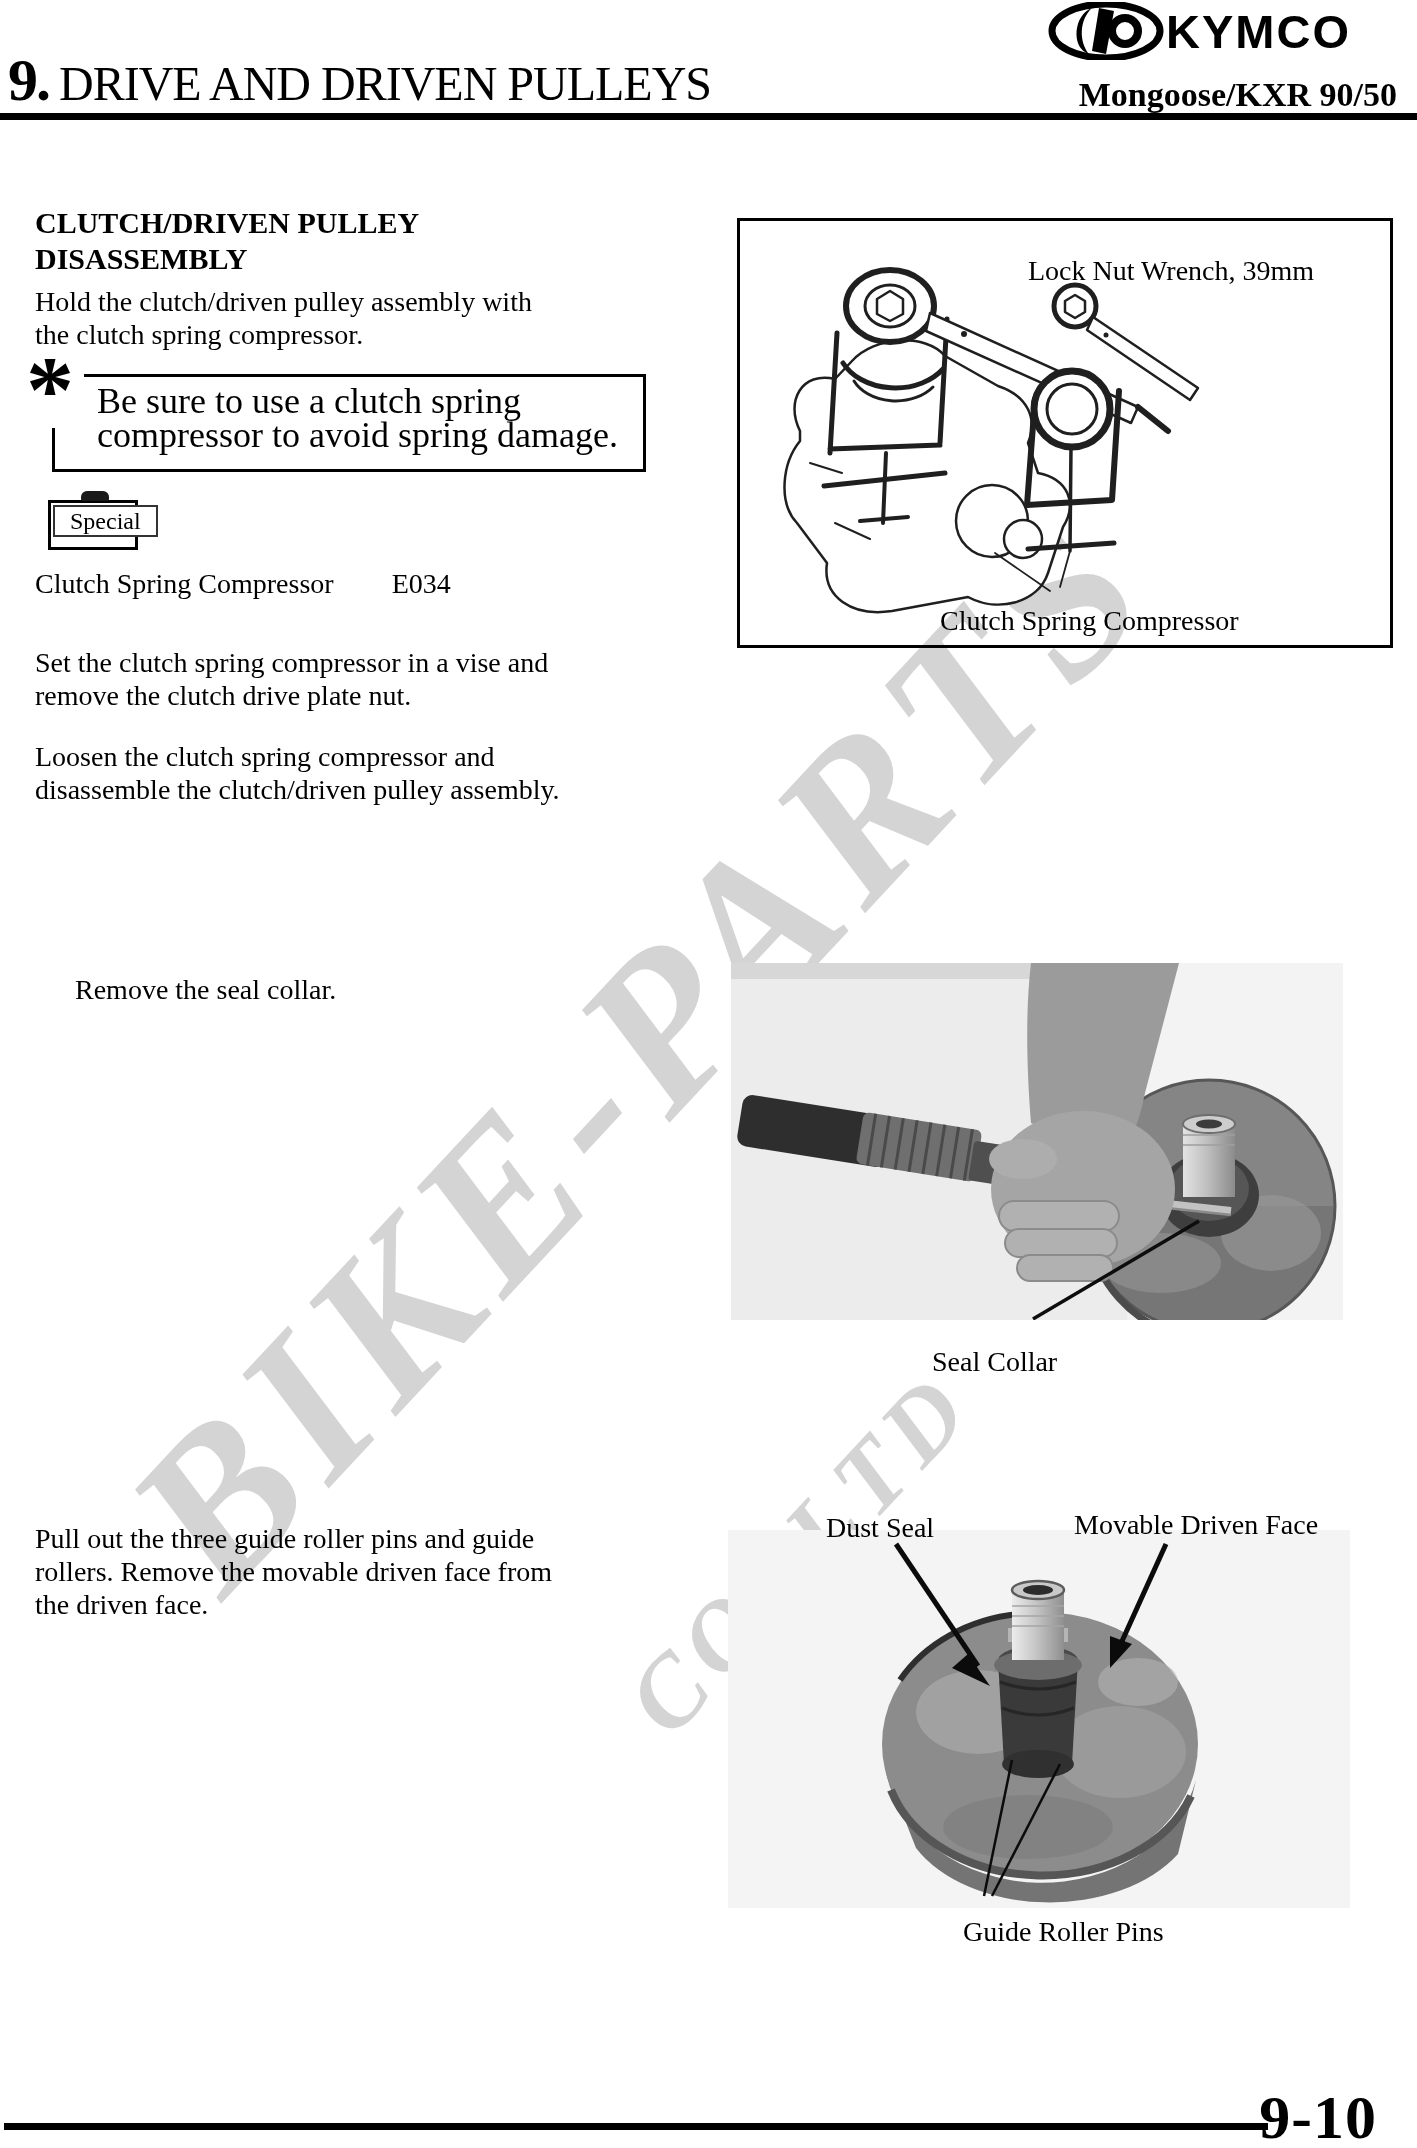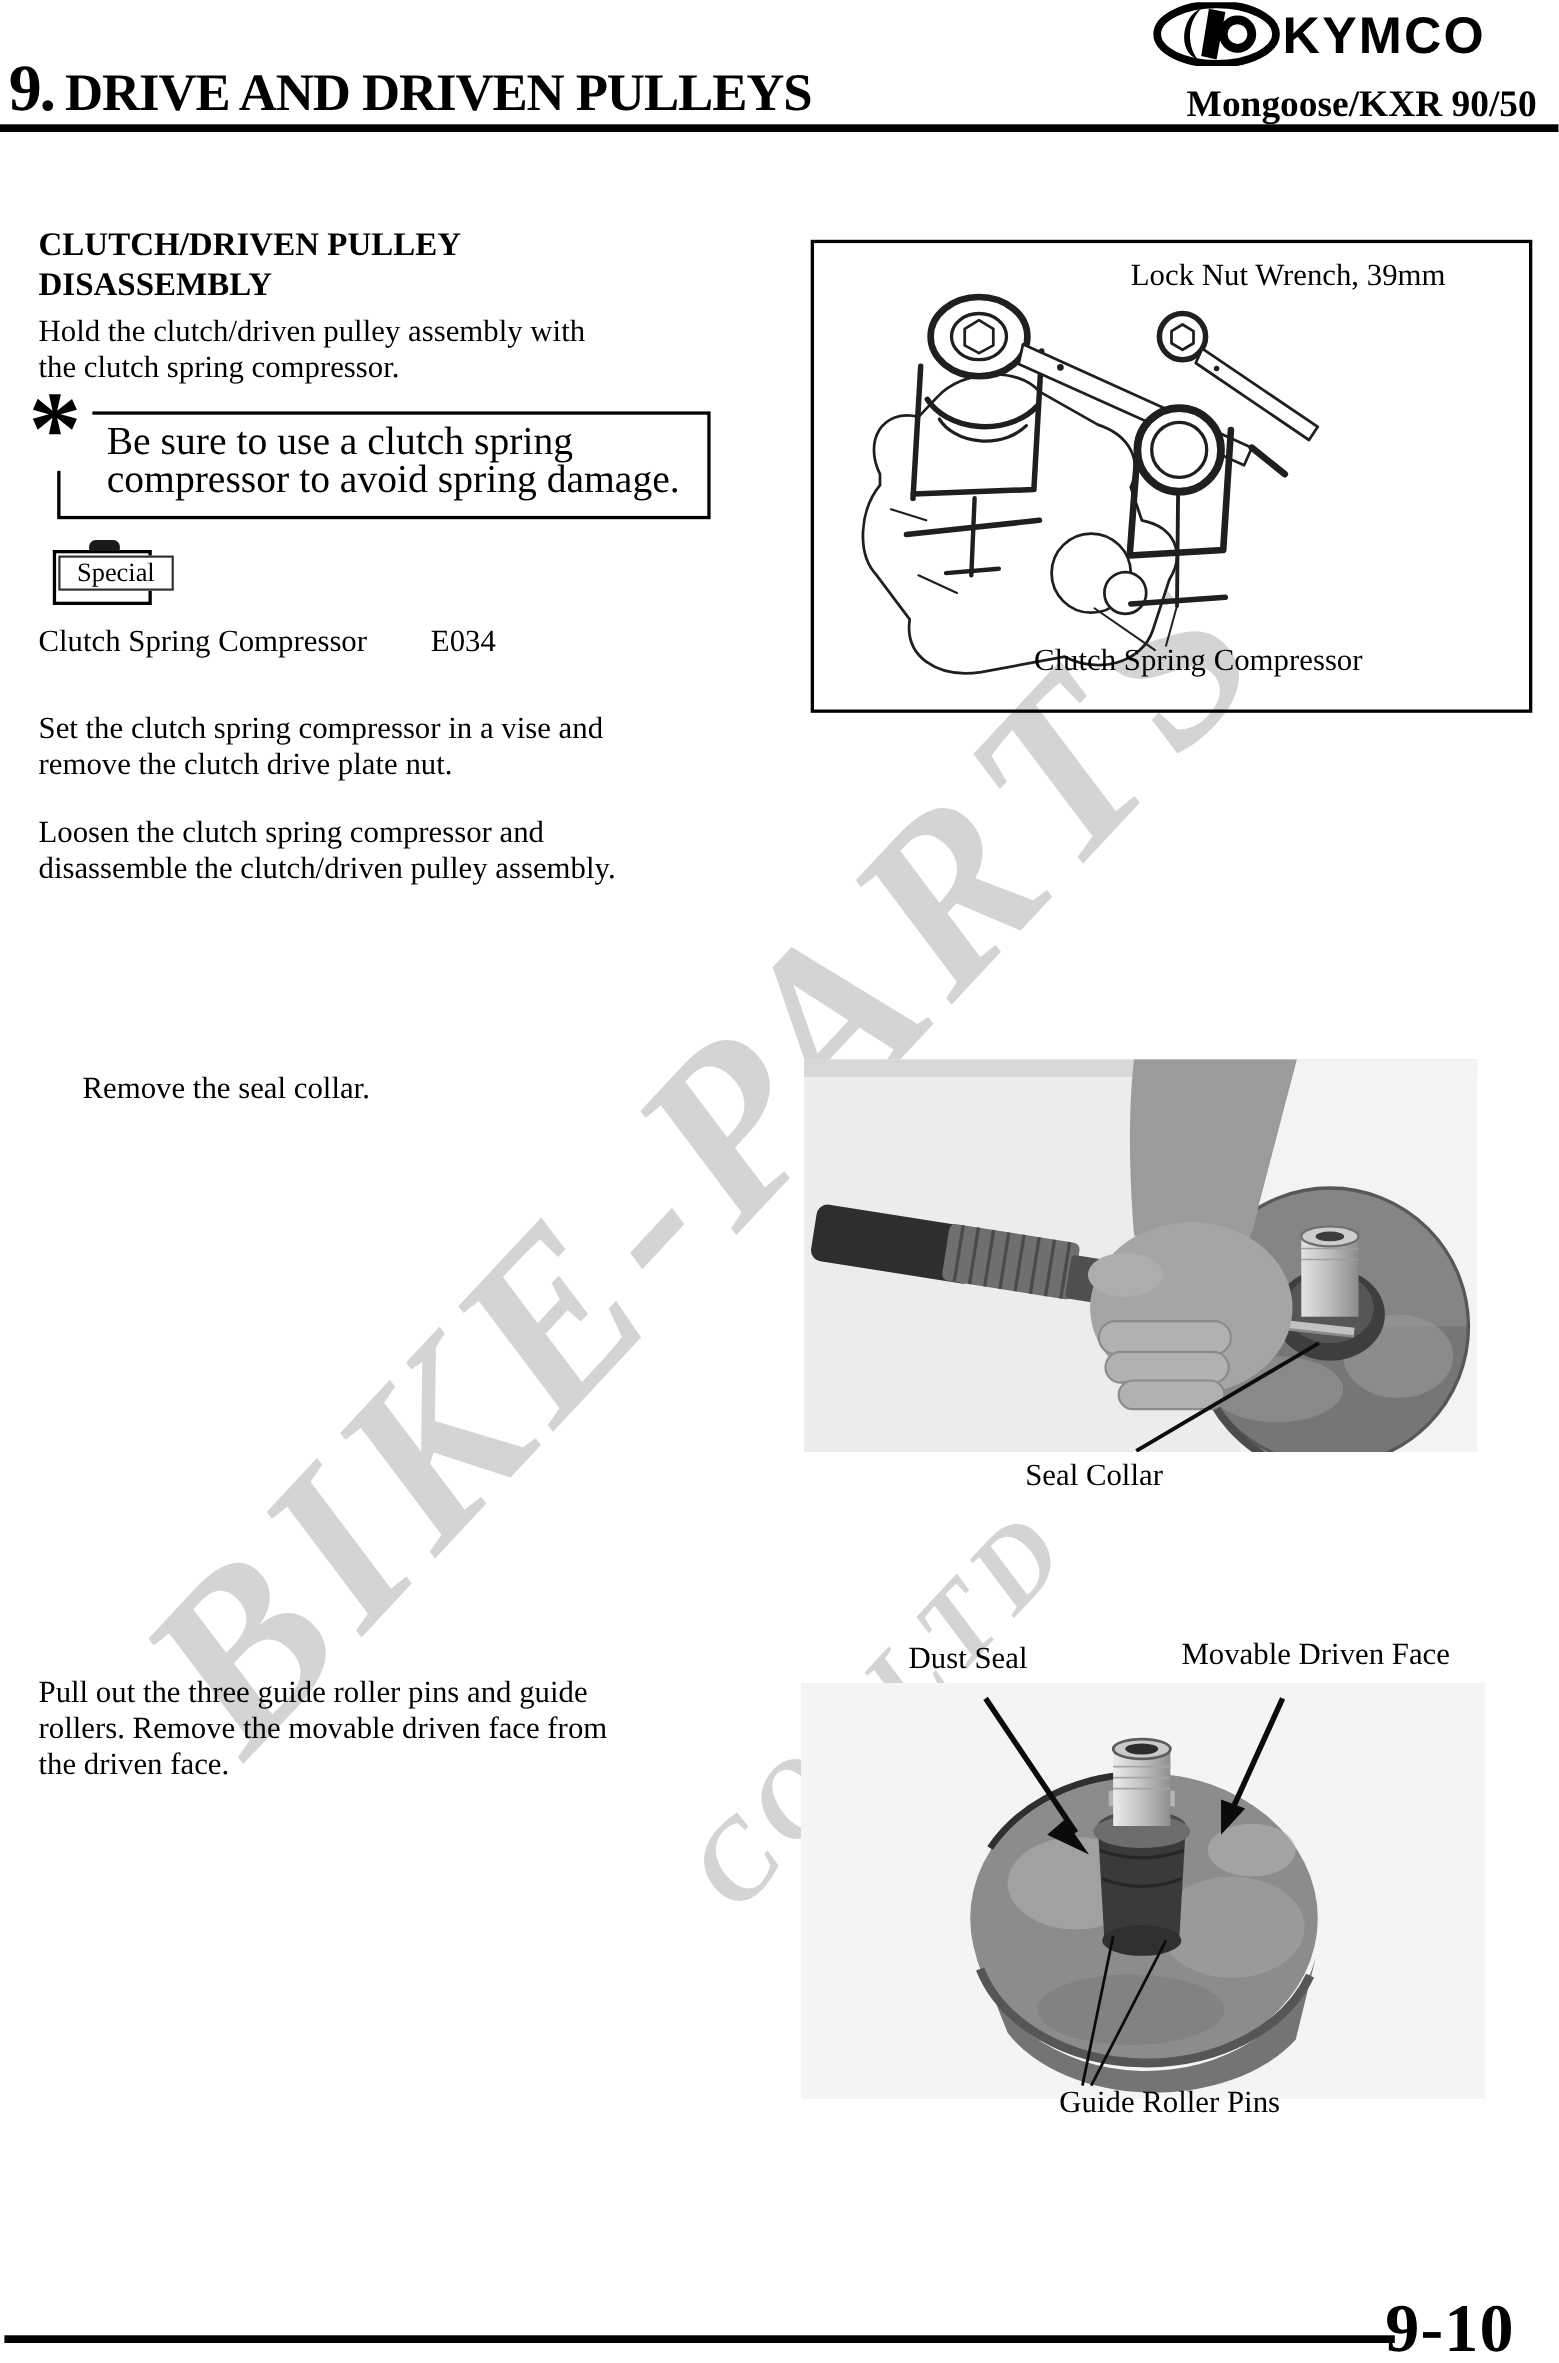--- a/index.html
+++ b/index.html
@@ -17,21 +17,21 @@
     font-weight:bold;font-style:italic;color:#d4d4d4;
     font-family:"Liberation Serif", serif;pointer-events:none;
   }
   .wm-big{left:-310px;top:925px;width:1900px;font-size:215px;letter-spacing:14px;transform:rotate(-47deg);}
   .wm-small{left:200px;top:1495px;width:1200px;font-size:100px;letter-spacing:10px;transform:rotate(-47deg);}
 
   
   .brand-logo{left:1048px;top:2px;width:362px;height:58px;}
   .chapter{left:8px;top:50px;display:flex;align-items:baseline;white-space:nowrap;}
   .chapter .no{font-size:60px;font-weight:bold;letter-spacing:-2px;line-height:1;}
-  .chapter .tt{font-size:48px;font-weight:bold;letter-spacing:-1px;line-height:1;margin-left:10px;}
+  .chapter .tt{font-size:48px;font-weight:normal;letter-spacing:-1px;line-height:1;margin-left:10px;}
   .model{right:20px;top:76px;font-size:34px;font-weight:bold;white-space:nowrap;}
   .head-rule{left:0;top:113px;width:1417px;height:7px;background:#000;}
 
   
   .sec-head{left:35px;top:205px;font-size:30px;font-weight:bold;line-height:36px;}
   .para{font-size:28px;line-height:33px;white-space:nowrap;}
   .p1{left:35px;top:285px;}
   .note-box{left:52px;top:374px;width:588px;height:92px;border:3px solid #000;}
   .note-text{position:absolute;left:42px;top:7px;font-size:36px;line-height:34px;white-space:nowrap;}
   .note-star{
@@ -49,21 +49,21 @@
   }
   .tool-line{left:35px;top:556px;font-size:28px;white-space:nowrap;margin-top:12px;}
   .tool-line .code{margin-left:58px;}
   .p2{left:35px;top:646px;}
   .p3{left:35px;top:740px;}
   .p-seal{left:35px;top:973px;margin-left:40px;}
   .p-pull{left:35px;top:1522px;}
 
   
   .fig1{left:737px;top:218px;width:650px;height:424px;border:3px solid #000;background:transparent;}
-  .fig-label{position:absolute;font-size:28px;white-space:nowrap;color:#000;}
+  .fig-label{position:absolute;font-size:28px;white-space:nowrap;color:#000;margin-top:20px;}
   .f1-top{left:288px;top:14px;}
   .f1-bottom{left:200px;top:364px;}
   .fig-art{position:absolute;left:0;top:0;width:100%;height:100%;}
 
   
   .fig2{left:731px;top:963px;width:612px;height:357px;}
   .seal-label{left:932px;top:1326px;font-size:28px;white-space:nowrap;}
 
   
   .fig3{left:728px;top:1482px;width:622px;height:448px;}

